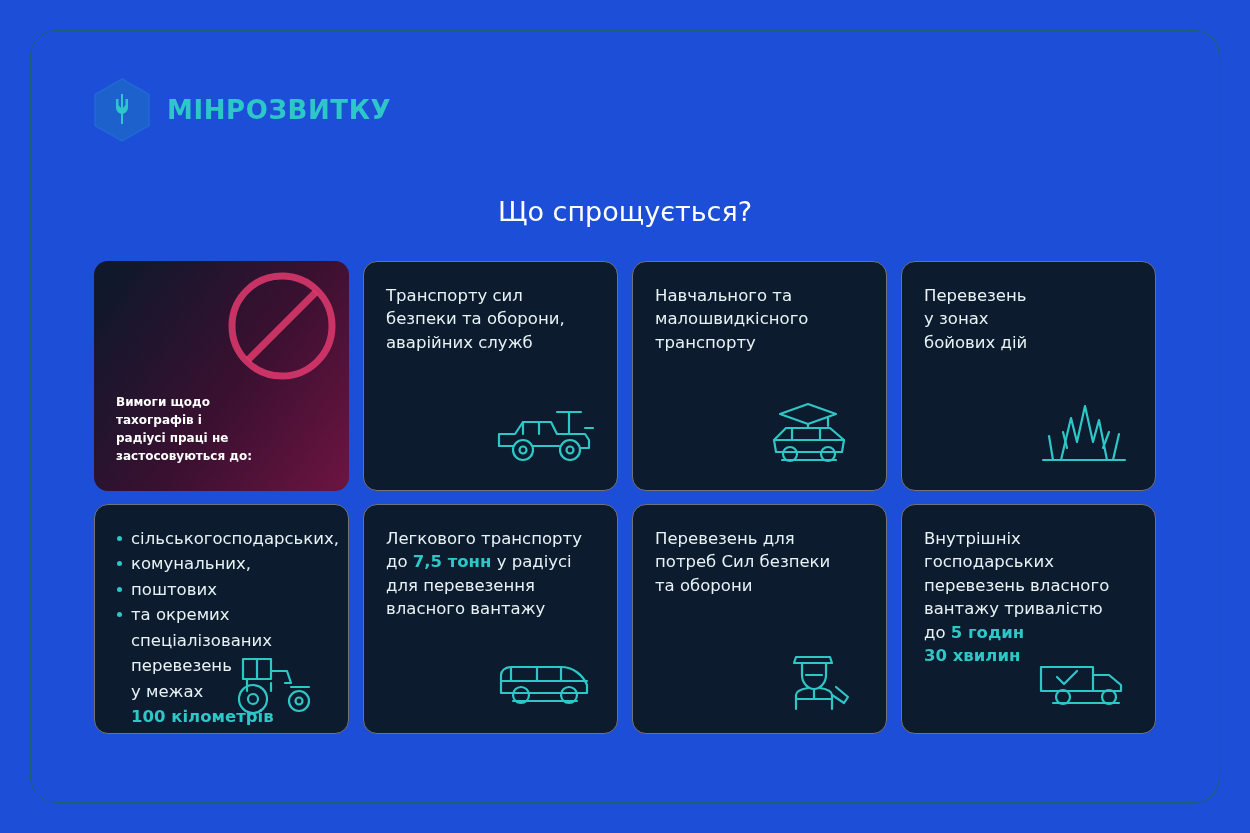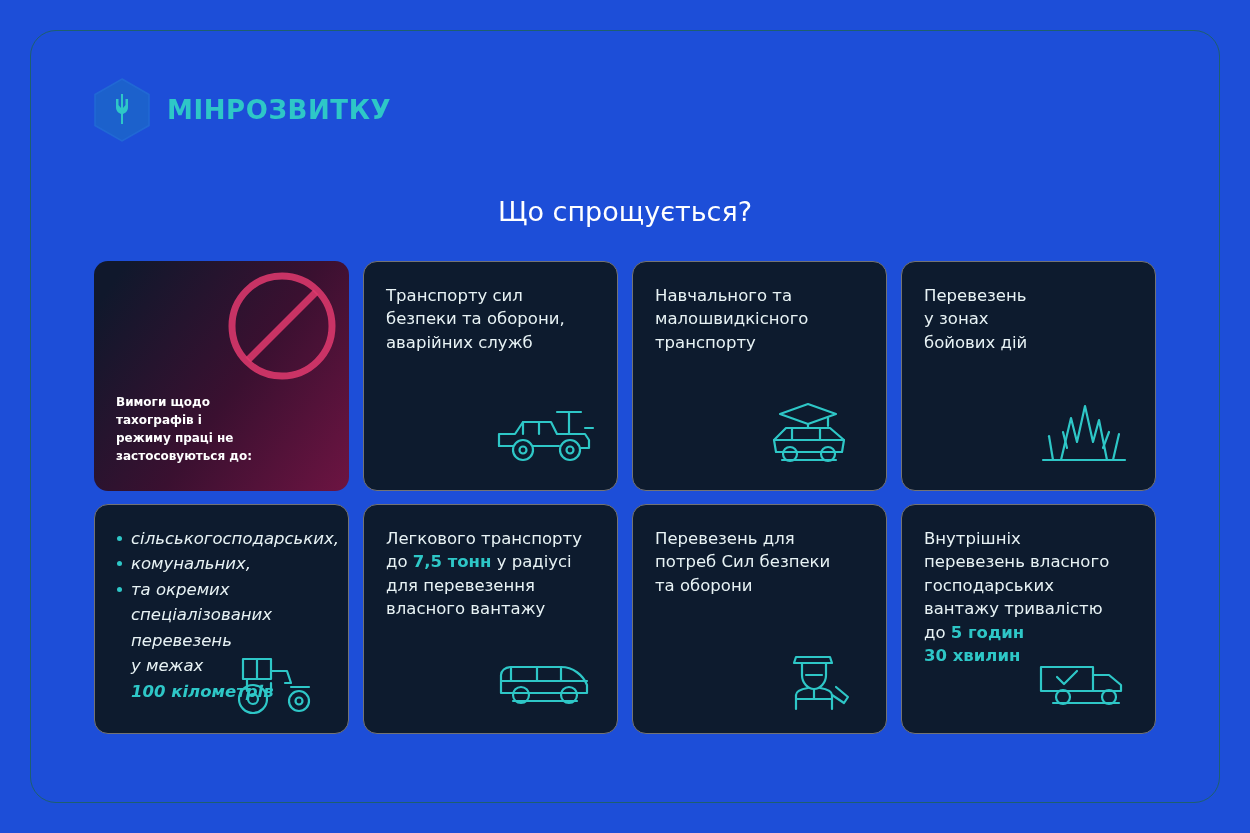--- a/index.html
+++ b/index.html
@@ -99,21 +99,21 @@
     margin-top: 28px;
   }
   .no-sign {
     position: absolute;
     right: 6px; top: 4px;
     width: 122px; height: 122px;
   }
   
   .list {
     list-style: none;
-    margin: 0; padding: 0; font-style: italic;
+    margin: 0; padding: 0;
   }
   .list li {
     position: relative;
     padding-left: 14px;
     margin-bottom: 2px;
   }
   .list li::before {
     content: "";
     position: absolute;
     left: 0; top: 9px;
@@ -151,21 +151,21 @@
     <div class="card accent">
       <div class="no-sign">
         <svg width="122" height="122" viewBox="0 0 122 122">
           <circle cx="61" cy="61" r="50" fill="none" stroke="#e23a6e" stroke-width="7" opacity="0.85"></circle>
           <line x1="27" y1="95" x2="95" y2="27" stroke="#e23a6e" stroke-width="7" opacity="0.85"></line>
         </svg>
       </div>
       <div class="card-text">
         <div>Вимоги щодо</div>
         <div>тахографів і</div>
-        <div>режиму праці не</div>
+        <div>радіусі праці не</div>
         <div>застосовуються до:</div>
       </div>
     </div>
 
     <div class="card">
       <div class="card-text">
         <div>Транспорту сил</div>
         <div>безпеки та оборони,</div>
         <div>аварійних служб</div>
       </div>
@@ -225,20 +225,21 @@
           <path d="M76 50 L82 34"></path>
         </svg>
       </div>
     </div>
 
     <div class="card">
       <div class="card-text">
         <ul class="list">
           <li>сільськогосподарських,</li>
           <li>комунальних,</li>
+          <li>поштових</li>
           <li>та окремих</li>
           <li class="cont">спеціалізованих</li>
           <li class="cont">перевезень</li>
           <li class="cont">у межах</li>
           <li class="cont hl">100 кілометрів</li>
         </ul>
       </div>
       <div class="card-icon left-ic">
         <svg width="110" height="78" viewBox="0 0 110 78" fill="none" stroke="#2ec7c7" stroke-width="2.2" stroke-linecap="round" stroke-linejoin="round">
           <path d="M18 14 L46 14 L46 34 L18 34 Z"></path>
@@ -294,22 +295,22 @@
           <path d="M74 68 L74 54 C74 50 68 48 62 47"></path>
           <path d="M38 58 L74 58"></path>
           <path d="M78 46 L90 56 L86 62 L74 54"></path>
         </svg>
       </div>
     </div>
 
     <div class="card">
       <div class="card-text">
         <div>Внутрішніх</div>
+        <div>господарських</div>
         <div>перевезень власного</div>
-        <div>господарських</div>
         <div>вантажу тривалістю</div>
         <div>
           <span>до </span><span class="hl">5 годин</span>
         </div>
         <div class="hl">30 хвилин</div>
       </div>
       <div class="card-icon">
         <svg width="110" height="78" viewBox="0 0 110 78" fill="none" stroke="#2ec7c7" stroke-width="2.2" stroke-linecap="round" stroke-linejoin="round">
           <path d="M14 50 L14 26 L66 26 L66 50 Z"></path>
           <path d="M66 34 L82 34 L94 44 L94 50 L66 50"></path>

